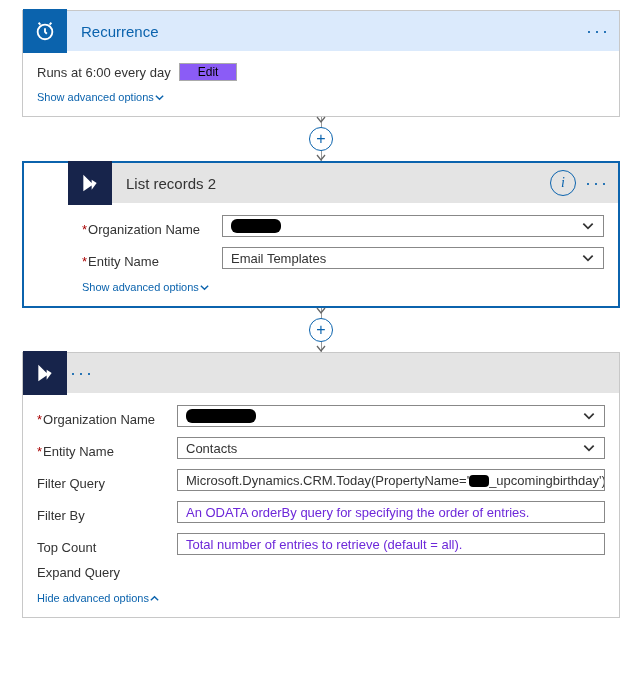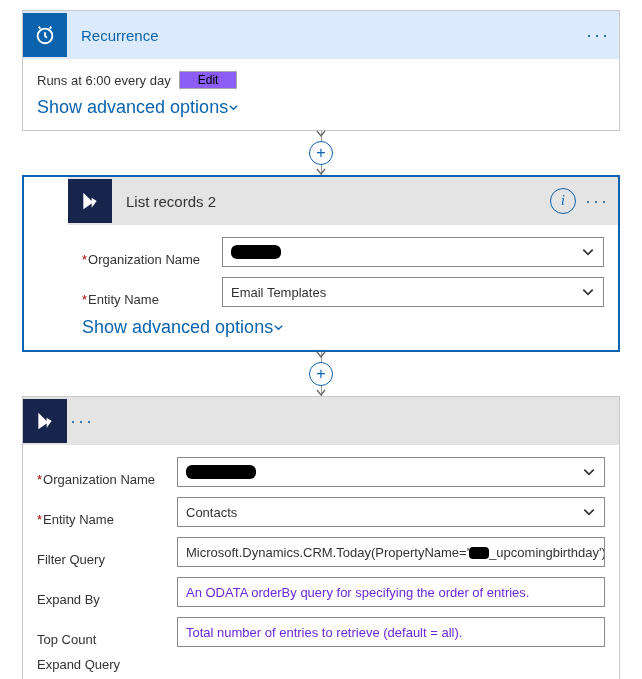--- a/index.html
+++ b/index.html
@@ -17,21 +17,21 @@
     background: #fff;
     margin: 0 auto;
   }
   .card.selected {
     border: 2px solid #0b63ad;
     padding-left: 44px;
   }
   .card-header {
     display: flex;
     align-items: center;
-    height: 48px;
+    height: 40px;
     padding: 0 6px 0 0;
   }
   .hdr-recur { background: #dbeafc; }
   .hdr-grey  { background: #e4e4e4; }
   .icon-block {
     width: 44px;
     height: 44px;
     display: flex;
     align-items: center;
     justify-content: center;
@@ -79,21 +79,21 @@
   .edit-btn {
     background: #8b5cf6;
     border: 1px solid #aaa;
     padding: 1px 18px;
     font-size: 12px;
     cursor: pointer;
   }
   .adv-link {
     color: #0b63ad;
     cursor: pointer;
-    font-size: 18px;
+    font-size: 11px;
     display: inline-flex;
     align-items: center;
   }
   .adv-link svg { stroke: #0b63ad; }
   .row {
     display: flex;
     align-items: flex-end;
     margin-bottom: 10px;
   }
   .row-label {
@@ -102,21 +102,21 @@
     color: #333;
     flex-shrink: 0;
   }
   .req::before {
     content: "*";
     color: #a80000;
     margin-right: 1px;
   }
   .field {
     flex: 1;
-    height: 30px;
+    height: 22px;
     border: 1px solid #888;
     display: flex;
     align-items: center;
     padding: 0 8px;
     position: relative;
     font-size: 13px;
     color: #333;
     background: #fff;
     overflow: hidden;
     white-space: nowrap;
@@ -286,21 +286,21 @@
           </svg>
       </div>
     </div>
     <div class="row">
       <div class="row-label">Filter Query</div>
       <div class="field">
         <span><span>Microsoft.Dynamics.CRM.Today(PropertyName='</span><span class="redact sm"></span><span>_upcomingbirthday')</span></span>
       </div>
     </div>
     <div class="row">
-      <div class="row-label">Expand By</div>
+      <div class="row-label">Filter By</div>
       <div class="field placeholder">
         <span>An ODATA orderBy query for specifying the order of entries.</span>
       </div>
     </div>
     <div class="row">
       <div class="row-label">Top Count</div>
       <div class="field placeholder">
         <span>Total number of entries to retrieve (default = all).</span>
       </div>
     </div>

